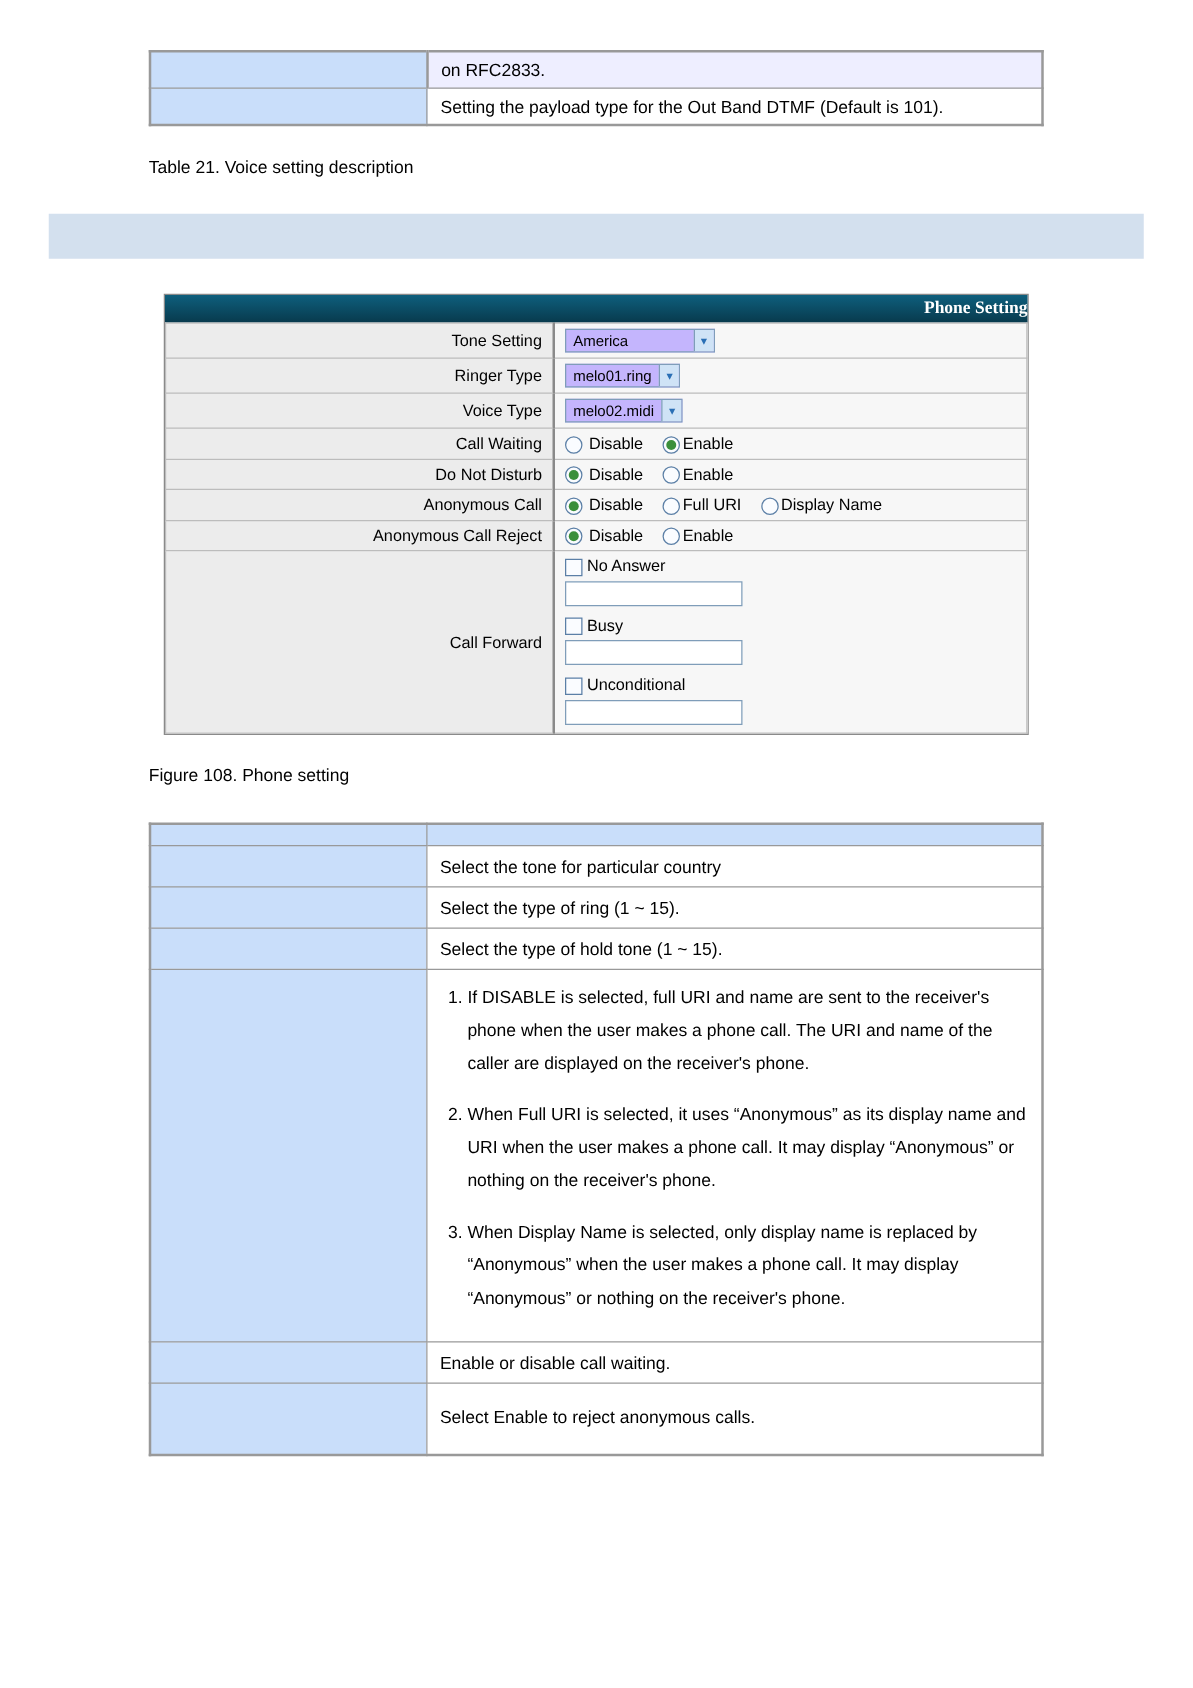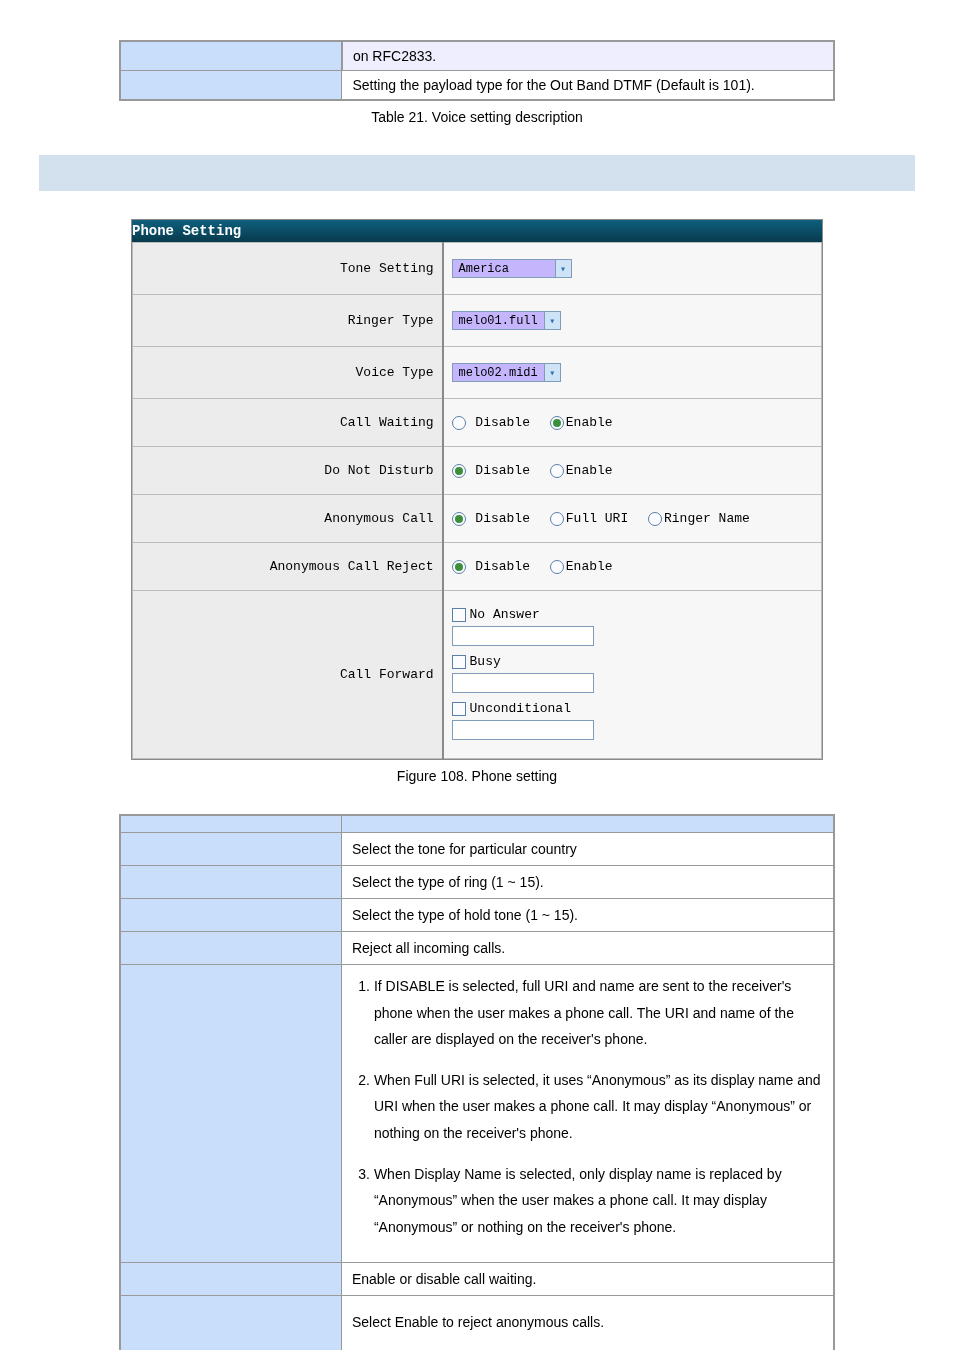--- a/index.html
+++ b/index.html
@@ -2,28 +2,28 @@
 <html><head>
 <meta charset="utf-8">
 <style>
 html,body{margin:0;padding:0;background:#fff;font-family:Arial,Helvetica,sans-serif;color:#000}
 .page{width:876px;margin:0 auto;padding:40px 80px 60px 80px;box-sizing:border-box}
 
 .top-table{width:100%;border:2px solid #999;border-collapse:collapse;table-layout:fixed}
 .top-table td{border:1px solid #999;font-size:14px;padding:6px 10px;vertical-align:middle}
 .top-table .lead{width:28%;background:#c9defa}
 .top-table .cell-bg{background:#eef;border-left:2px solid #999}
-.caption{font-size:14px;text-align:center;margin:8px 0 30px}
+.caption{font-size:14px;margin:24px 0 30px}
 
 .section-bar{height:36px;background:#d3e0ee;margin:30px -80px 28px -80px}
 
 .ps-wrap{border:1px solid #8a8a8a;margin:0 auto;width:690px}
-.ps-head{background:#0c4e66;background:linear-gradient(#0e5f7d,#083a4d);color:#fff;font-weight:bold;text-align:left;font-size:14px;font-family:Liberation Mono, monospace;padding:3px 0;}
+.ps-head{background:#0c4e66;background:linear-gradient(#0e5f7d,#083a4d);color:#fff;font-weight:bold;text-align:right;font-size:14px;font-family:Liberation Serif, serif;padding:3px 0;}
 .ps-table{width:100%;border-collapse:collapse}
-.ps-table td{border:1px solid #bcbcbc;font-family:Liberation Mono, monospace;font-size:13px;padding:16px 8px;vertical-align:middle}
+.ps-table td{border:1px solid #bcbcbc;font-family:Liberation Sans, sans-serif;font-size:13px;padding:4px 8px;vertical-align:middle}
 .ps-table td.lbl{width:45%;text-align:right;background:#ececec;border-right:2px solid #8a8a8a}
 .ps-table td.val{background:#f7f7f7}
 .sel{border:1px solid #7f9db9;font-size:12px;background:#c4b5fd;display:inline-flex;align-items:center}
 .sel .txt{padding:1px 6px}
 .sel .btn{width:15px;height:17px;background:#cfe3f6;display:inline-flex;align-items:center;justify-content:center;color:#2a6fb5;font-size:10px;border-left:1px solid #7f9db9}
 .radio{display:inline-block;width:12px;height:12px;border:1px solid #5b7fa6;border-radius:50%;vertical-align:middle;margin-right:2px;background:#fafcff;position:relative}
 .radio.on::after{content:"";position:absolute;inset:2px;border-radius:50%;background:#3b8f3b}
 .opt{margin-right:12px;font-size:13px}
 .chk{display:inline-block;width:12px;height:12px;border:1px solid #5b7fa6;background:#fafcff;vertical-align:middle;margin-right:4px}
 .txtin{border:1px solid #7f9db9;width:140px;height:18px;background:#fff;display:block;margin:2px 0 8px 0}
@@ -67,21 +67,21 @@
           <span class="sel">
             <span class="txt" style="min-width:90px;display:inline-block">America</span>
             <span class="btn">▾</span>
           </span>
         </td>
       </tr>
       <tr>
         <td class="lbl">Ringer Type</td>
         <td class="val">
           <span class="sel">
-            <span class="txt">melo01.full</span>
+            <span class="txt">melo01.ring</span>
             <span class="btn">▾</span>
           </span>
         </td>
       </tr>
       <tr>
         <td class="lbl">Voice Type</td>
         <td class="val">
           <span class="sel">
             <span class="txt">melo02.midi</span>
             <span class="btn">▾</span>
@@ -100,21 +100,21 @@
         <td class="val">
           <span class="opt"><span class="radio on"></span> <span>Disable</span></span>
           <span class="opt"><span class="radio"></span><span>Enable</span></span>
         </td>
       </tr>
       <tr>
         <td class="lbl">Anonymous Call</td>
         <td class="val">
           <span class="opt"><span class="radio on"></span> <span>Disable</span></span>
           <span class="opt"><span class="radio"></span><span>Full URI</span></span>
-          <span class="opt"><span class="radio"></span><span>Ringer Name</span></span>
+          <span class="opt"><span class="radio"></span><span>Display Name</span></span>
         </td>
       </tr>
       <tr>
         <td class="lbl">Anonymous Call Reject</td>
         <td class="val">
           <span class="opt"><span class="radio on"></span> <span>Disable</span></span>
           <span class="opt"><span class="radio"></span><span>Enable</span></span>
         </td>
       </tr>
       <tr>
@@ -145,24 +145,20 @@
         </tr>
     <tr>
           <td class="lead"></td>
           <td>Select the type of ring (1 ~ 15).</td>
         </tr>
     <tr>
           <td class="lead"></td>
           <td>Select the type of hold tone (1 ~ 15).</td>
         </tr>
     <tr>
-          <td class="lead"></td>
-          <td>Reject all incoming calls.</td>
-        </tr>
-    <tr>
       <td class="lead"></td>
       <td>
         <ol class="num-list">
           <li>If DISABLE is selected, full URI and name are sent to the receiver's phone when the user makes a phone call. The URI and name of the caller are displayed on the receiver's phone.</li>
           <li>When Full URI is selected, it uses “Anonymous” as its display name and URI when the user makes a phone call. It may display “Anonymous” or nothing on the receiver's phone.</li>
           <li>When Display Name is selected, only display name is replaced by “Anonymous” when the user makes a phone call. It may display “Anonymous” or nothing on the receiver's phone.</li>
         </ol>
       </td>
     </tr>
     <tr>

